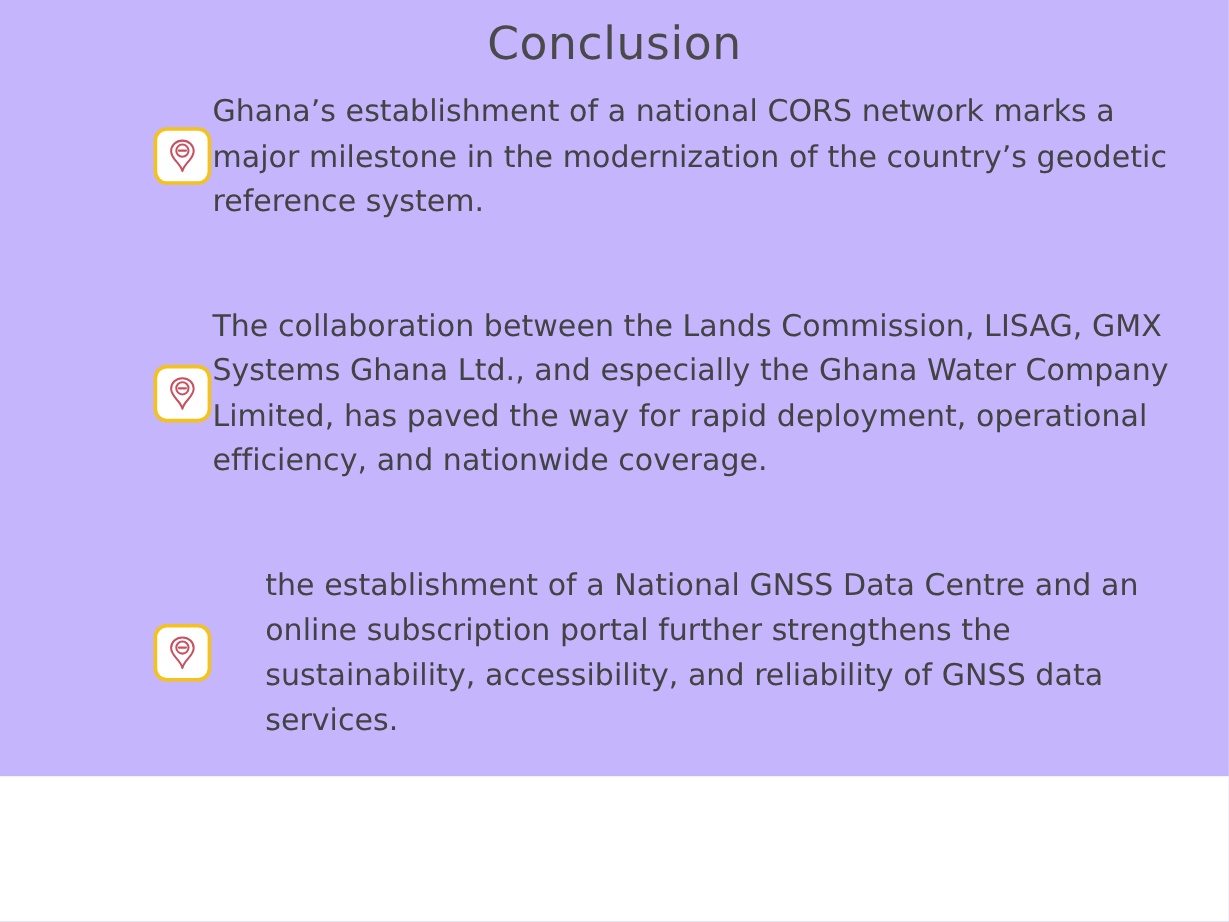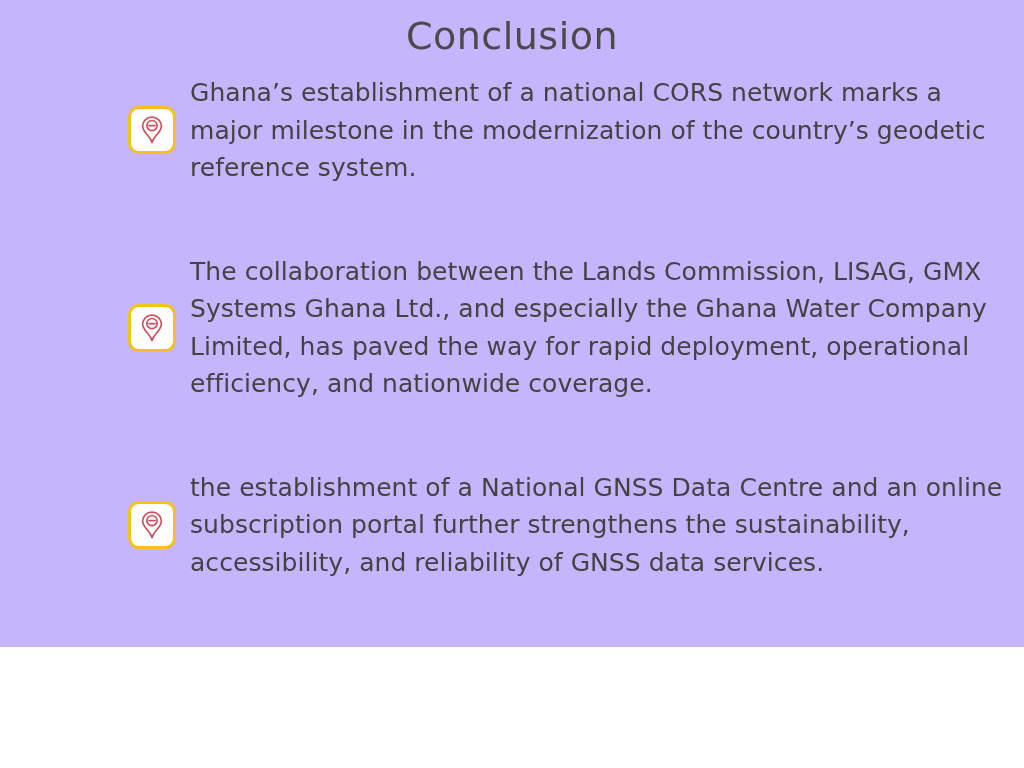--- a/index.html
+++ b/index.html
@@ -41,41 +41,41 @@
     top: 74px;
     left: 128px;
     width: 880px;
   }
   .bullet-row {
     position: relative;
     display: flex;
     align-items: center;
     margin-bottom: 54px;
   }
-  .bullet-row:last-child { margin-bottom: 0; }
+  .bullet-row:last-child { margin-bottom: 0; gap: 44px; }
 
   .bullet-icon {
     flex: 0 0 auto;
     width: 48px;
     height: 48px;
     border: 3px solid #f4c11d;
     border-radius: 11px;
     background: #ffffff;
     display: flex;
     align-items: center;
     justify-content: center;
     box-sizing: border-box;
   }
   .bullet-icon svg {
     display: block;
   }
 
   .bullet-text {
     flex: 1 1 auto;
-    margin-left: 14px;
+    margin-left: 1px;
     font-family: "DejaVu Sans", sans-serif;
     font-size: 25px;
     font-weight: 400;
     line-height: 1.50;
     color: #434343;
     letter-spacing: 0.05px;
     white-space: pre-line;
   }
 
   

